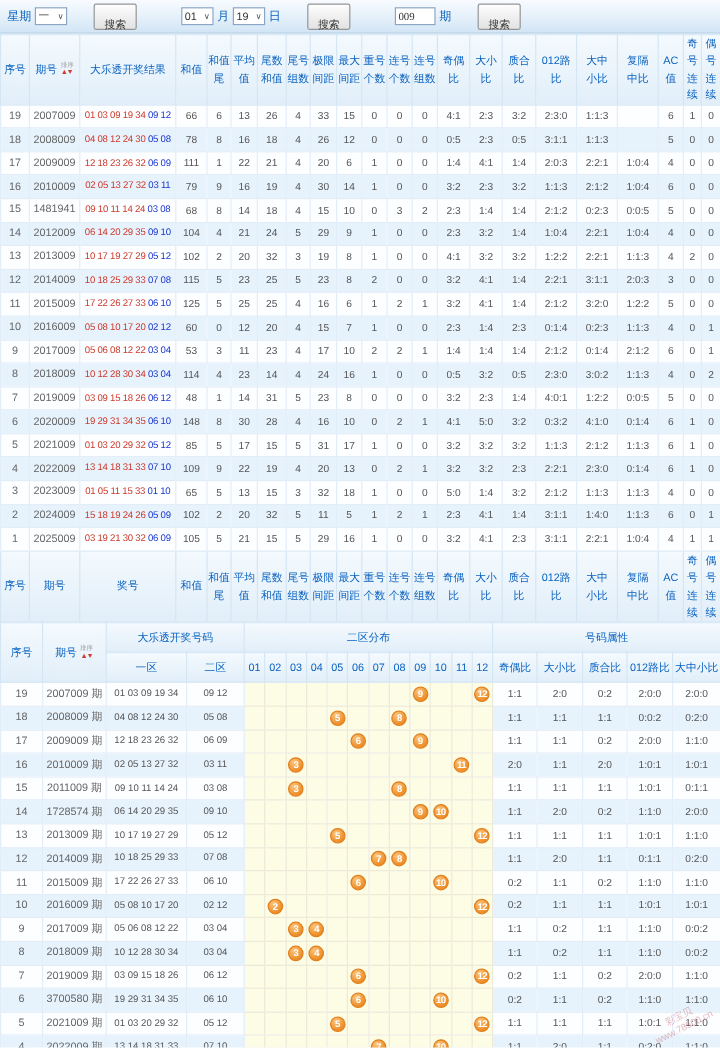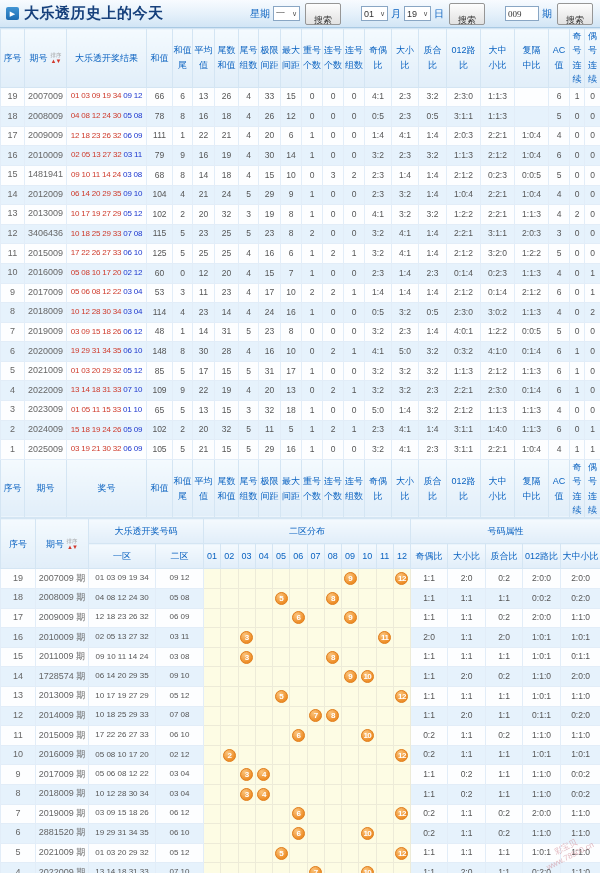--- a/index.html
+++ b/index.html
@@ -25,21 +25,21 @@
   .controls{display:flex;align-items:center;gap:3px;font-size:10px;}
   .lbl{color:#0a62c0;}
   .sel{
     display:inline-flex;align-items:center;justify-content:space-between;
     background:#fff;border:1px solid #89a6c4;height:15px;box-sizing:border-box;
     padding:0 2px;min-width:27px;font-size:9px;color:#333;cursor:default;
   }
   .caret{font-size:7px;color:#555;margin-left:2px;}
   .btn{
     font-size:9px;color:#333;background:linear-gradient(#fdfdfd,#e2e2e2);
-    border:1px solid #969696;border-radius:2px;height:17px;padding:10px 8px;margin:0 2px;
+    border:1px solid #969696;border-radius:2px;height:17px;padding:10px 8px;margin:0 19px;
     font-family:inherit;
   }
   .txt{
     width:28px;height:13px;border:1px solid #89a6c4;font-size:9px;padding:0 2px;
     font-family:Liberation Serif, serif;color:#333;
   }
   .gap{width:12px;}
 
   
   table{border-collapse:collapse;table-layout:fixed;width:600px;}
@@ -85,24 +85,20 @@
     color:rgba(205,130,140,0.55);font-size:8px;line-height:1.2;text-align:center;
     pointer-events:none;
   }
 </style>
 </head>
 <body>
 
 <div class="page">
 
   <div class="topbar">
-    <div class="title-wrap">
-      <span class="title-icon">▶</span>
-      <span class="title">大乐透历史上的今天</span>
-    </div>
     <div class="controls">
       <span class="lbl">星期</span>
       <span class="sel">
           <span>一</span>
           <span class="caret">∨</span>
         </span>
       <button class="btn">搜索</button>
       <span class="gap"></span>
       <span class="sel">
           <span>01</span>
@@ -404,21 +400,21 @@
           <td class="stat-cell">3:2</td>
           <td class="stat-cell">1:2:2</td>
           <td class="stat-cell">2:2:1</td>
           <td class="stat-cell">1:1:3</td>
           <td class="stat-cell">4</td>
           <td class="stat-cell">2</td>
           <td class="stat-cell">0</td>
         </tr>
         <tr>
           <td class="seq-cell">12</td>
-          <td class="issue-cell">3406436</td>
+          <td class="issue-cell">2014009</td>
           <td class="result-cell"><span class="front">10 18 25 29 33</span><span class="back2"> 07 08</span></td>
           <td class="stat-cell">115</td>
           <td class="stat-cell">5</td>
           <td class="stat-cell">23</td>
           <td class="stat-cell">25</td>
           <td class="stat-cell">5</td>
           <td class="stat-cell">23</td>
           <td class="stat-cell">8</td>
           <td class="stat-cell">2</td>
           <td class="stat-cell">0</td>
@@ -1187,21 +1183,21 @@
           <td class="g"></td>
           <td class="g"><span class="ball">12</span></td>
           <td class="attr-cell">0:2</td>
           <td class="attr-cell">1:1</td>
           <td class="attr-cell">0:2</td>
           <td class="attr-cell">2:0:0</td>
           <td class="attr-cell">1:1:0</td>
         </tr>
         <tr>
           <td class="seq-cell">6</td>
-          <td class="issue-cell">2881520 期</td>
+          <td class="issue-cell">3700580 期</td>
           <td class="zone1-cell">19 29 31 34 35</td>
           <td class="zone2-val">06 10</td>
           <td class="g"></td>
           <td class="g"></td>
           <td class="g"></td>
           <td class="g"></td>
           <td class="g"></td>
           <td class="g"><span class="ball">6</span></td>
           <td class="g"></td>
           <td class="g"></td>

